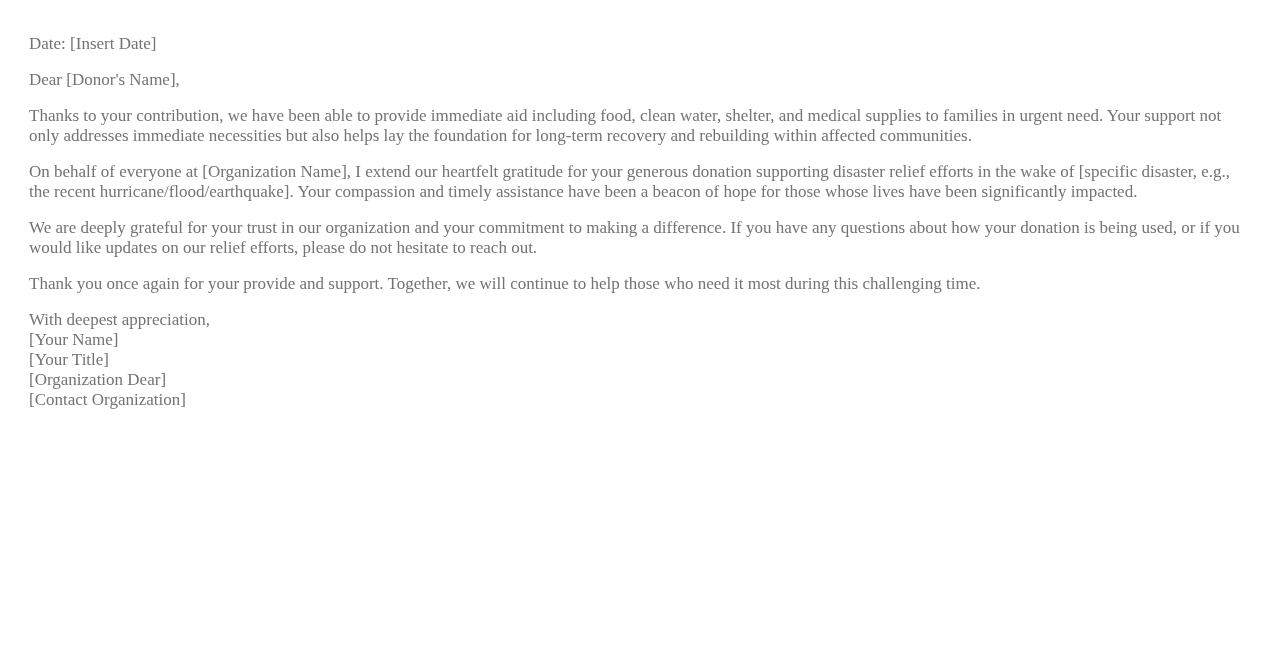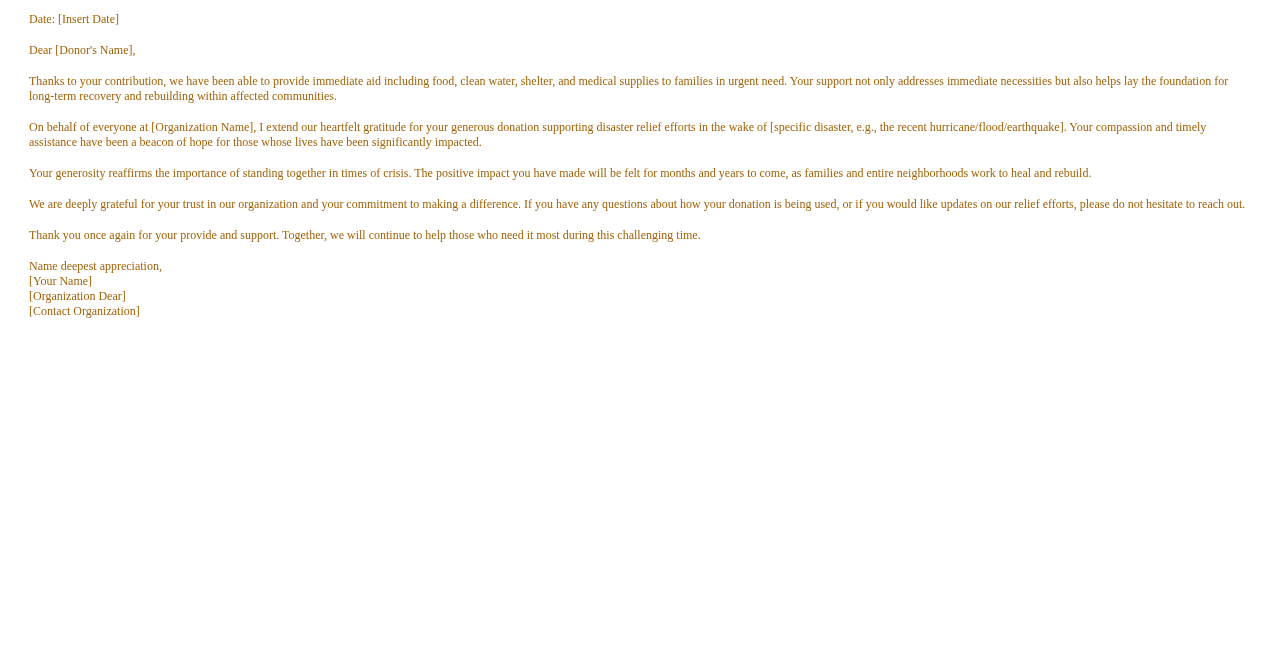--- a/index.html
+++ b/index.html
@@ -9,25 +9,25 @@
   }
   .page {
     width: 1278px;
     height: 650px;
     box-sizing: border-box;
     background: #ffffff;
     overflow: hidden;
   }
   .letter {
     box-sizing: border-box;
-    padding: 12px 30px 0 29px;
+    padding: 34px 30px 0 29px;
     font-family: "Liberation Serif", "DejaVu Serif", serif;
-    font-size: 12px;
+    font-size: 17px;
     line-height: normal;
-    color: #a16207;
+    color: #737373;
   }
   .para {
     margin: 16px 0;
   }
   .para:first-child {
     margin-top: 0;
   }
   .sig-line {
     margin: 0;
   }
@@ -39,27 +39,27 @@
   <div class="letter">
 
     <div class="para">Date: [Insert Date]</div>
 
     <div class="para">Dear [Donor's Name],</div>
 
     <div class="para">Thanks to your contribution, we have been able to provide immediate aid including food, clean water, shelter, and medical supplies to families in urgent need. Your support not only addresses immediate necessities but also helps lay the foundation for long-term recovery and rebuilding within affected communities.</div>
 
     <div class="para">On behalf of everyone at [Organization Name], I extend our heartfelt gratitude for your generous donation supporting disaster relief efforts in the wake of [specific disaster, e.g., the recent hurricane/flood/earthquake]. Your compassion and timely assistance have been a beacon of hope for those whose lives have been significantly impacted.</div>
 
-    <div class="para">Your generosity reaffirms the importance of standing together in times of crisis. The positive impact you have made will be felt for months and years to come, as families and entire neighborhoods work to heal and rebuild.</div>
 
     <div class="para">We are deeply grateful for your trust in our organization and your commitment to making a difference. If you have any questions about how your donation is being used, or if you would like updates on our relief efforts, please do not hesitate to reach out.</div>
 
     <div class="para">Thank you once again for your provide and support. Together, we will continue to help those who need it most during this challenging time.</div>
 
     <div class="para">
-      <div class="sig-line">Name deepest appreciation,</div>
+      <div class="sig-line">With deepest appreciation,</div>
       <div class="sig-line">[Your Name]</div>
+      <div class="sig-line">[Your Title]</div>
       <div class="sig-line">[Organization Dear]</div>
       <div class="sig-line">[Contact Organization]</div>
     </div>
 
   </div>
 </div>
 
 </body></html>

